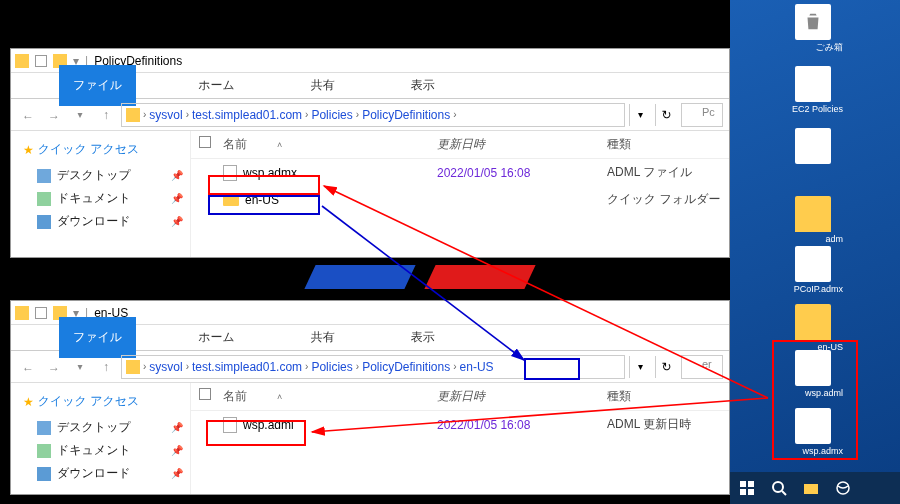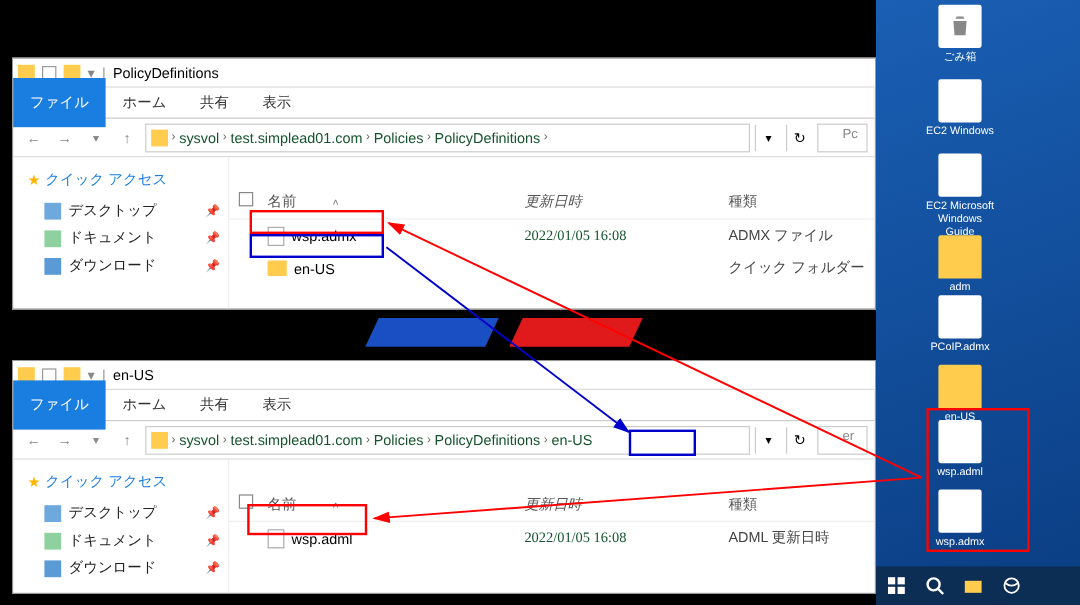--- a/index.html
+++ b/index.html
@@ -1,74 +1,74 @@
 <!DOCTYPE html>
 <html><head>
 <meta charset="utf-8">
 <style>
   * { box-sizing: border-box; margin: 0; padding: 0; }
   body { font-family: "Segoe UI","Yu Gothic UI","Meiryo",sans-serif; font-size:12px; background:#000; width:900px; height:504px; overflow:hidden; position:relative; }
   .stage { position:relative; width:900px; height:504px; }
   .desktop { position:absolute; right:0; top:0; width:170px; height:504px; background:linear-gradient(160deg,#1a5fb4 0%,#0a3d82 100%); }
-  .dicon { position:absolute; left:40px; width:60px; text-align:center; color:#fff; font-size:9px; line-height:11px; cursor:default; }
+  .dicon { position:absolute; left:53px; width:60px; text-align:right; color:#fff; font-size:9px; line-height:11px; cursor:default; }
   .dicon .thumb { width:36px; height:36px; margin:0 auto 2px; background:#fff; border-radius:2px; display:flex; align-items:center; justify-content:center; }
   .dicon.folder .thumb { background:#ffcc4d; border-radius:2px 2px 0 0; position:relative; }
   .dicon .thumb svg { width:22px; height:22px; }
   .hi-box { position:absolute; border:2px solid #ff0000; }
   .taskbar { position:absolute; bottom:0; right:0; width:170px; height:32px; background:#0d2e54; display:flex; align-items:center; gap:2px; padding-left:2px; }
   .taskbar .tbtn { width:30px; height:28px; display:flex; align-items:center; justify-content:center; color:#fff; }
   .taskbar .tbtn svg { width:16px; height:16px; }
 
   .leftblack { position:absolute; left:0; top:0; width:730px; height:504px; background:#000; }
 
   .explorer { position:absolute; left:10px; width:720px; background:#fff; border:1px solid #999; }
   .explorer.top { top:48px; height:210px; }
   .explorer.bot { top:300px; height:195px; }
 
   .titlebar { height:24px; display:flex; align-items:center; font-size:12px; padding:0 4px; gap:6px; background:#fff; border-bottom:1px solid #ddd; }
   .titlebar .foldmini { width:14px; height:14px; background:#ffcc4d; }
   .titlebar .mini { width:12px; height:12px; border:1px solid #999; }
   .titlebar .sep { color:#999; }
 
   .ribbon { height:26px; display:flex; align-items:center; gap:0; border-bottom:1px solid #ccc; font-size:12px; }
-  .rtab { padding:12px 14px; color:#333; }
+  .rtab { padding:12px 14px; color:#333;margin-left:48px; }
   .rtab.active { background:#1a7de0; color:#fff; }
 
   .navrow { height:32px; display:flex; align-items:center; gap:4px; padding:0 6px; border-bottom:1px solid #ddd; }
   .navrow .arrow { width:22px; height:22px; display:flex; align-items:center; justify-content:center; color:#888; }
   .breadcrumb { flex:1; height:24px; border:1px solid #ccc; display:flex; align-items:center; padding:0 4px; gap:3px; overflow:hidden; }
   .breadcrumb .foldmini { width:14px; height:14px; background:#ffcc4d; flex:none; }
-  .bc-item { color:#14532d; white-space:nowrap; }
+  .bc-item { color:#1d4ed8; white-space:nowrap; }
   .bc-sep { color:#666; font-size:10px; }
   .navend { width:22px; height:22px; display:flex; align-items:center; justify-content:center; border-left:1px solid #ccc; }
   .search { width:30px; height:24px; border:1px solid #ccc; font-size:11px; padding:2px 20px; color:#888; overflow:hidden; }
 
   .body { display:flex; height:calc(100% - 82px); }
   .side { width:180px; border-right:1px solid #eee; padding:8px 6px 4px 10px; font-size:12px; }
   .qa-head { display:flex; align-items:center; gap:4px; color:#1a7de0; margin:2px 0 6px 2px; }
   .qa-head .star { color:#ffb400; }
   .qa-item { display:flex; align-items:center; gap:6px; padding:3px 0 3px 16px; color:#222; }
   .qa-item .ic { width:14px; height:14px; background:#6fa8dc; flex:none; }
   .qa-item .pin { color:#777; font-size:10px; margin-left:auto; }
 
   .filepane { flex:1; }
   .cols { display:flex; border-bottom:1px solid #eee; color:#555; font-size:12px; }
-  .col { padding:5px 8px;margin-top:24px; }
+  .col { padding:5px 8px; }
   .col.ck { width:24px; }
   .ckbox { width:12px; height:12px; border:1px solid #888; }
   .col.name { flex:1; }
   .col.date { width:170px;font-style:italic; }
   .col.type { width:130px; }
   .sort { font-size:9px; color:#777; margin-left:30px; }
 
   .row { display:flex; align-items:center; padding:2px 0; }
   .row .c { padding:3px 8px; }
   .row .c.ck { width:24px; }
   .row .c.name { flex:1; display:flex; align-items:center; gap:6px; }
-  .row .c.date { width:170px; color:#14532d;font-family:Liberation Serif, serif; }
+  .row .c.date { width:170px; color:#6d28d9; }
   .row .c.type { width:130px; color:#444; }
   .fileicon { width:14px; height:16px; border:1px solid #aaa; background:#fff; flex:none; }
   .foldicon { width:16px; height:13px; background:#ffcc4d; flex:none; border-radius:1px; }
 
   .outline-red { position:absolute; border:2px solid #ff0000; pointer-events:none; }
   .outline-blue { position:absolute; border:2px solid #0000cc; pointer-events:none; }
 
   svg.arrowline { position:absolute; left:0; top:0; width:900px; height:504px; pointer-events:none; }
 
   .parallelogram { position:absolute; width:100px; height:24px; transform:skewX(-25deg); }
@@ -85,25 +85,24 @@
     <div class="dicon" style="top:4px">
       <div class="thumb">
           <svg viewBox="0 0 24 24">
             <path fill="#888" d="M6 7h12l-1 13H7L6 7zm3-4h6l1 2H8l1-2z"></path>
           </svg>
         </div>
       <div>ごみ箱</div>
     </div>
     <div class="dicon" style="top:66px">
       <div class="thumb"></div>
-      <div>EC2 Windows</div>
+      <div>EC2 Policies</div>
     </div>
     <div class="dicon" style="top:128px">
       <div class="thumb"></div>
-      <div>EC2 Microsoft Windows Guide</div>
     </div>
     <div class="dicon folder" style="top:196px">
       <div class="thumb"></div>
       <div>adm</div>
     </div>
     <div class="dicon" style="top:246px">
       <div class="thumb"></div>
       <div>PCoIP.admx</div>
     </div>
     <div class="dicon folder" style="top:304px">
@@ -217,21 +216,21 @@
           <div class="col date">更新日時</div>
           <div class="col type">種類</div>
         </div>
         <div class="row">
           <div class="c ck"></div>
           <div class="c name">
               <span class="fileicon"></span>
               <span>wsp.admx</span>
             </div>
           <div class="c date">2022/01/05 16:08</div>
-          <div class="c type">ADMX ファイル</div>
+          <div class="c type">ADML ファイル</div>
         </div>
         <div class="row">
           <div class="c ck"></div>
           <div class="c name">
               <span class="foldicon"></span>
               <span>en-US</span>
             </div>
           <div class="c type">クイック フォルダー</div>
         </div>
       </div>

